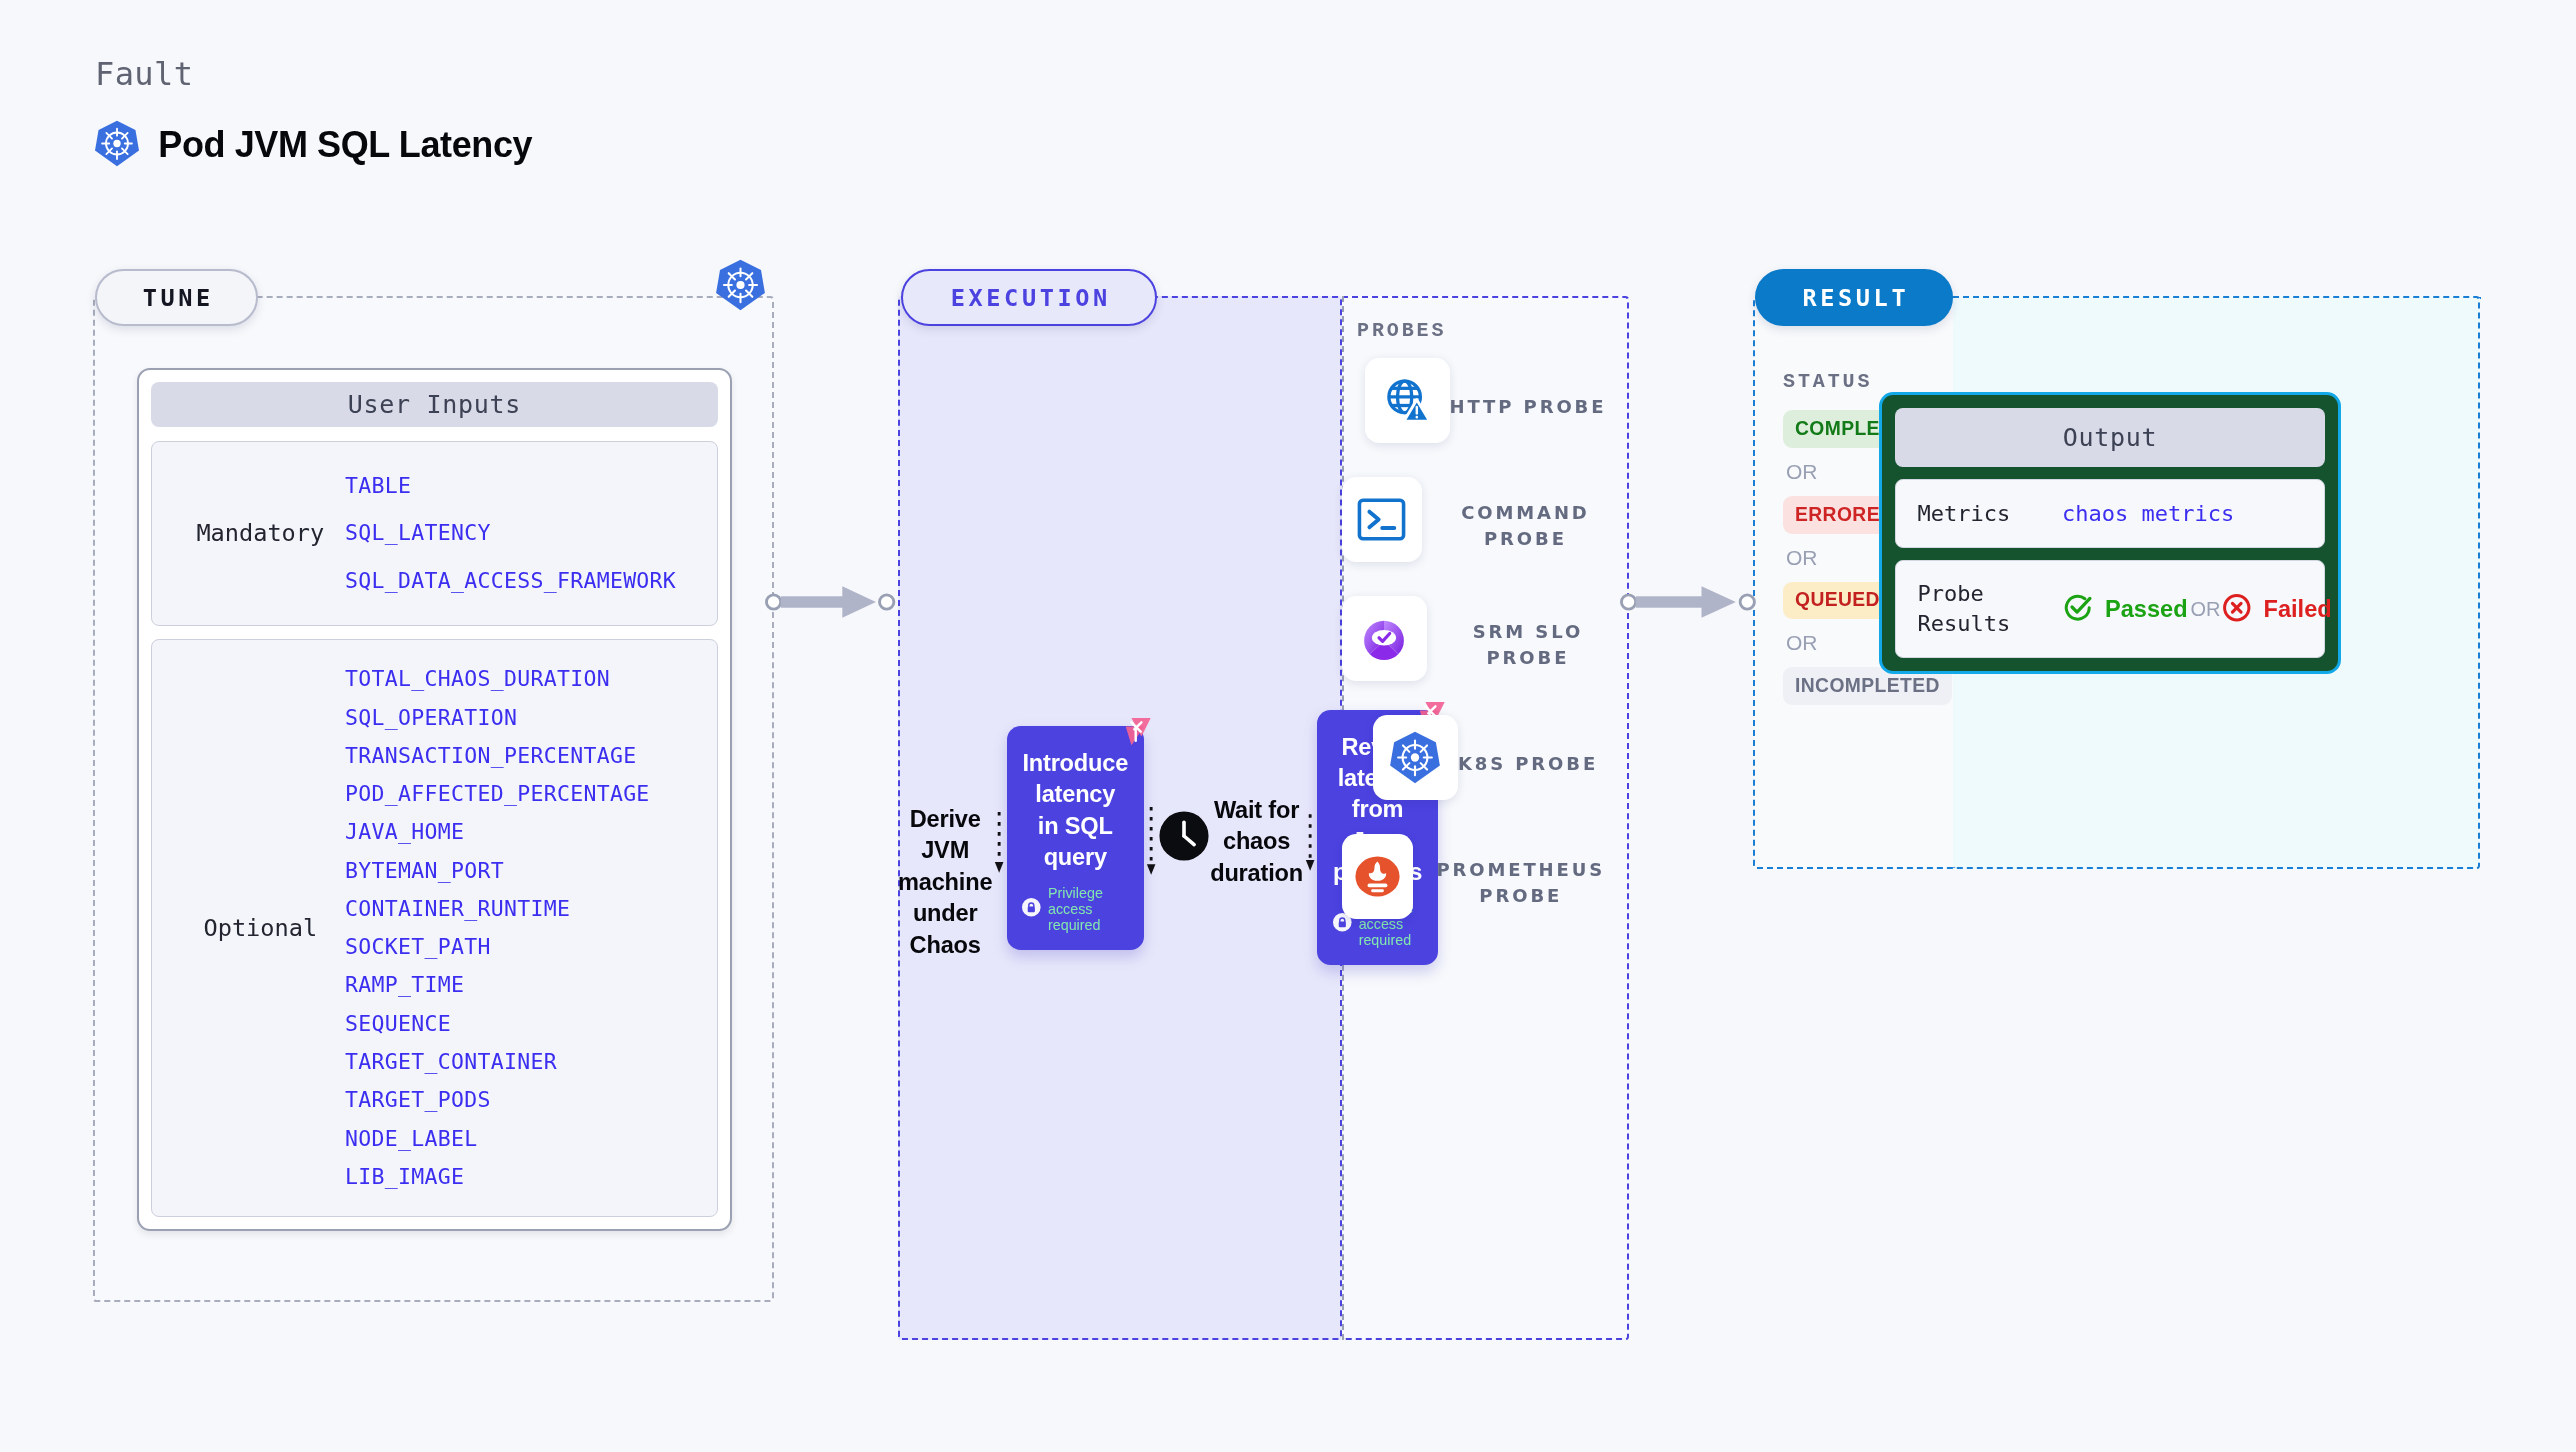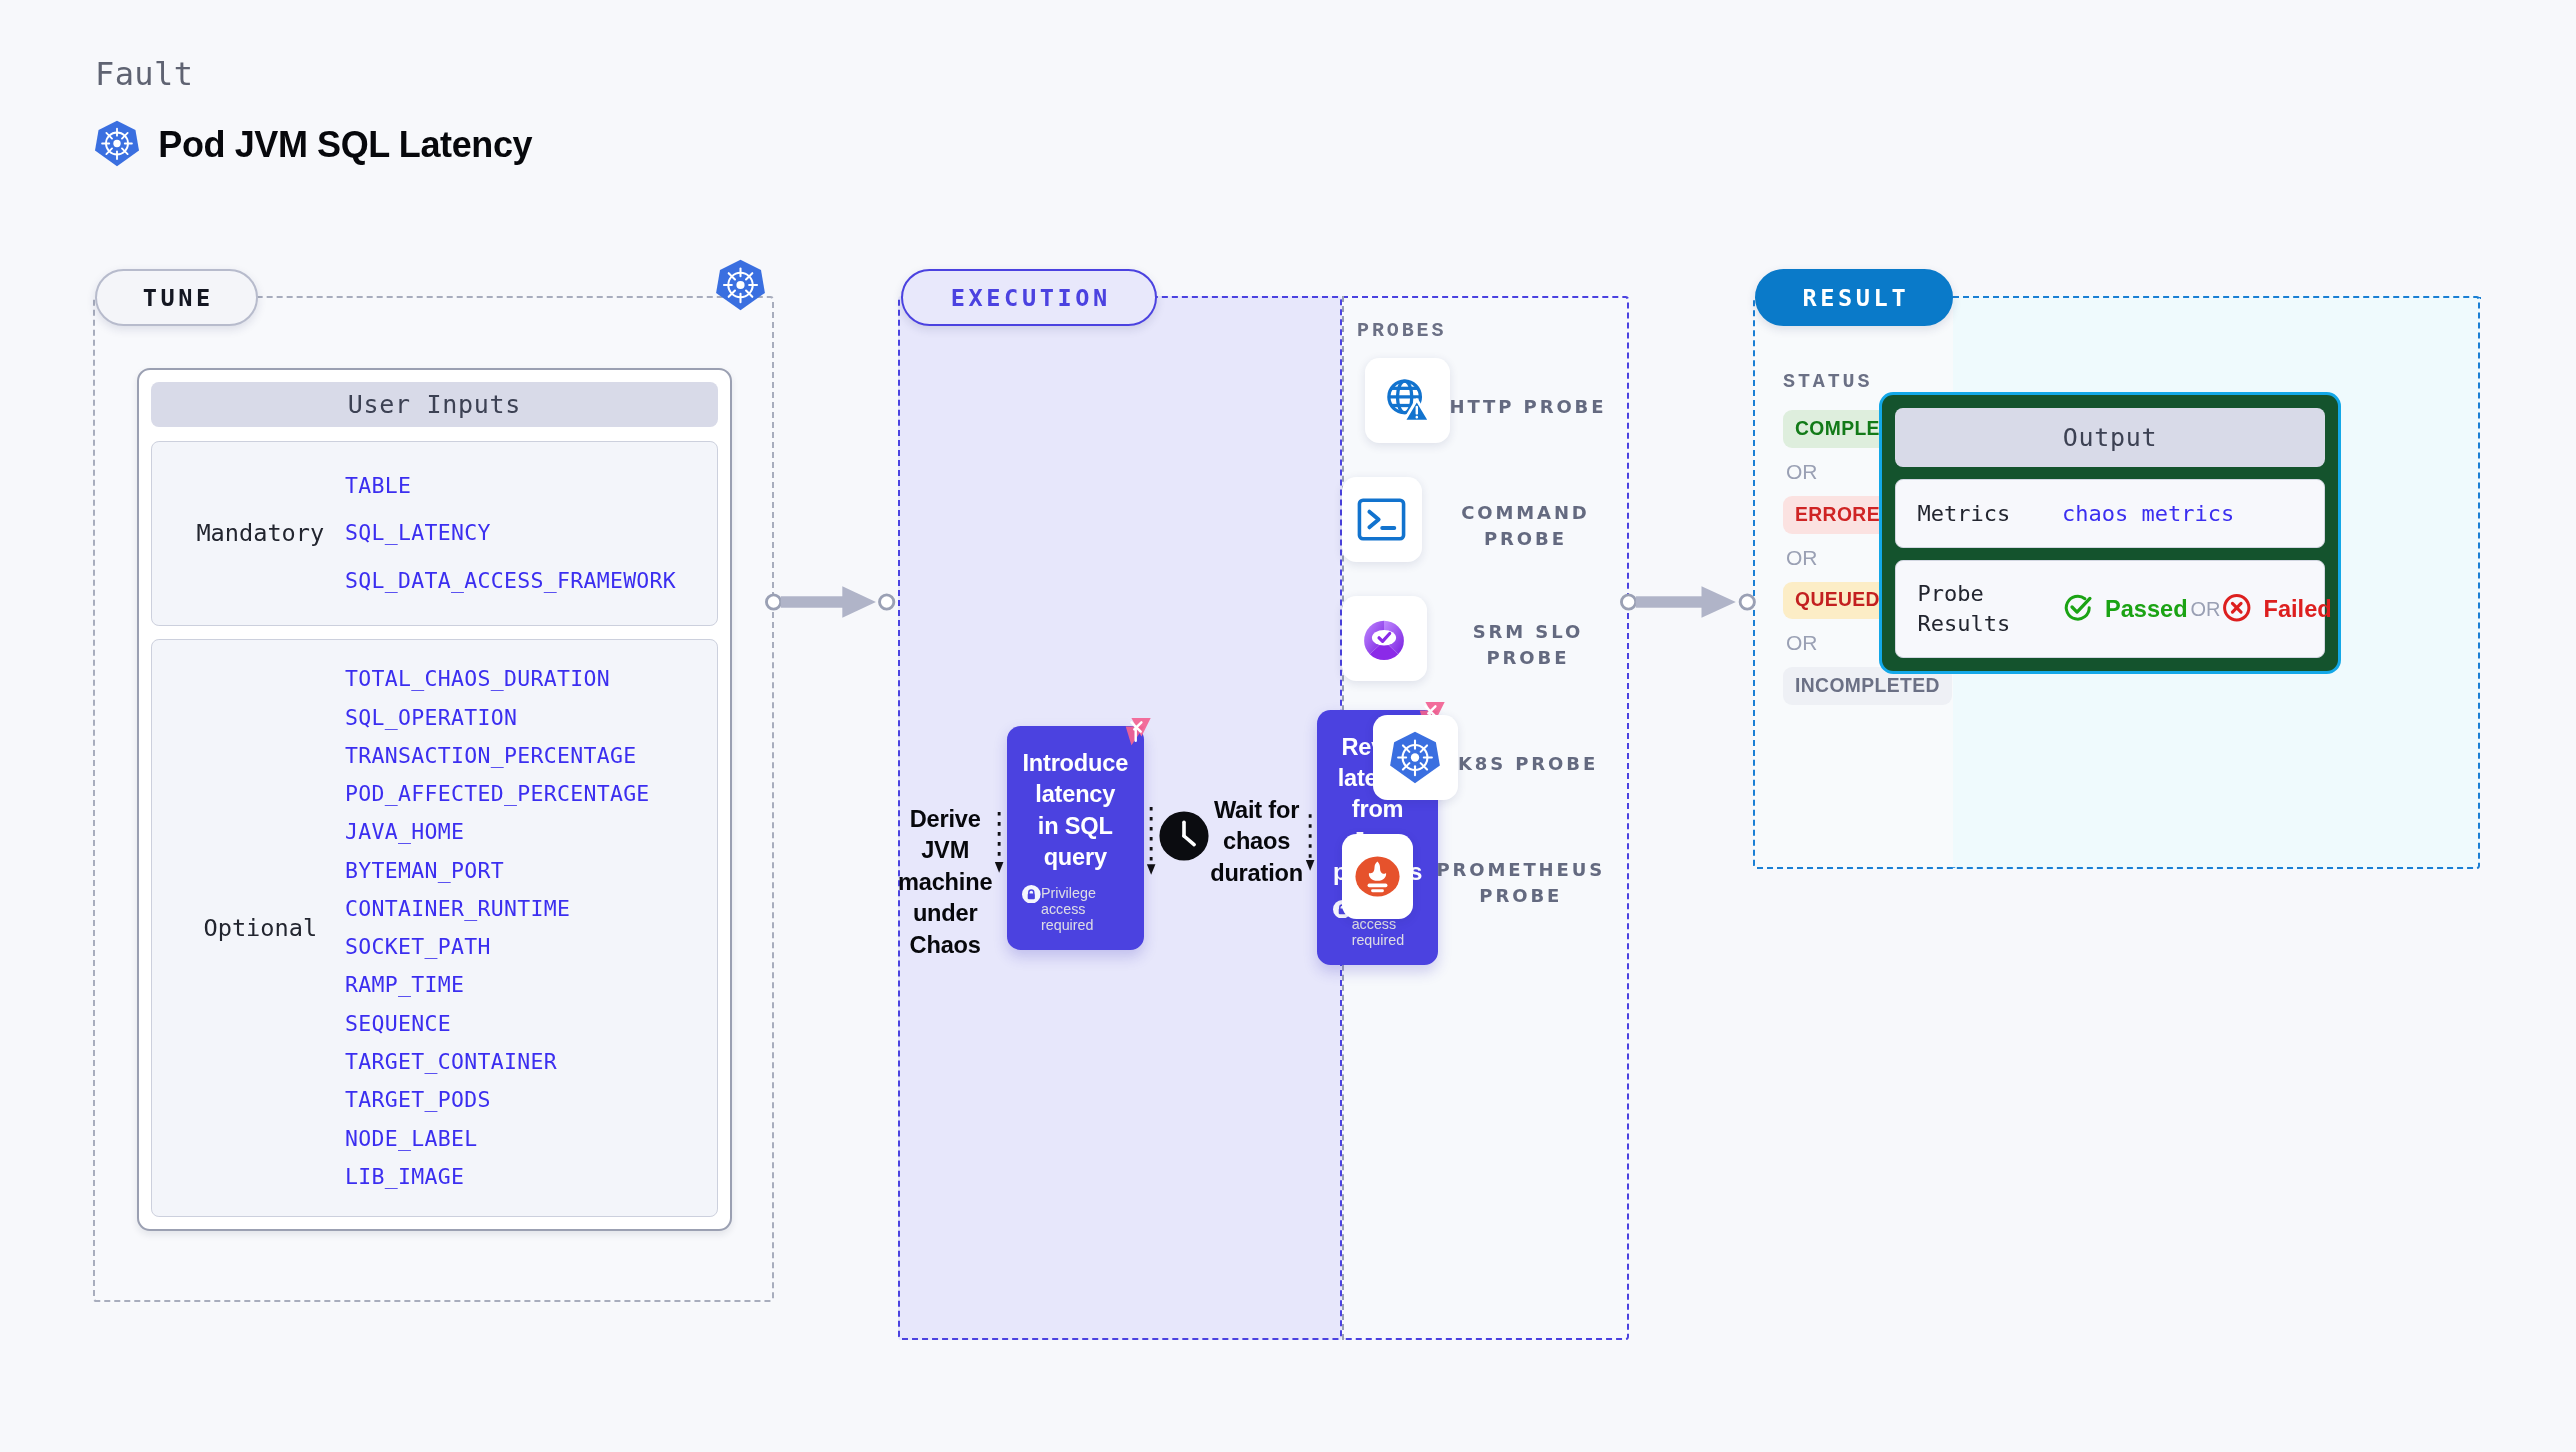--- a/index.html
+++ b/index.html
@@ -134,22 +134,22 @@
   .exec-card {
     position: relative; background: #4b42e0; border-radius: 13.6px;
     width: 266px; padding: 21.5px 15.8px 17px;
     box-shadow: 0 6.4px 14.3px rgba(60,50,190,.22);
   }
   .exec-card-title {
     color: #ffffff; font-size: 23.6px; font-weight: bold; text-align: center;
     line-height: 1.33; letter-spacing: -0.2px;
   }
   .exec-card-sub {
-    margin-top: 11.5px; display: flex; justify-content: center; gap: 0;
-    color: #e5e5e5; font-size: 14.3px; opacity: .95;
+    margin-top: 11.5px; display: flex; align-items: center; justify-content: center; gap: 7px;
+    color: #86efac; font-size: 14.3px; opacity: .95;
   }
   .harness-mark { position: absolute; right: -15.8px; top: -18px; }
   .dotted-arrow { display: flex; flex-direction: column; align-items: center; }
 
   
   .probe-col {
     position: absolute; left: 1342px; top: 358px; width: 287px;
     display: flex; flex-direction: column; align-items: center; gap: 34px;
   }
   .probe-item { display: flex; flex-direction: row; align-items: center; }

